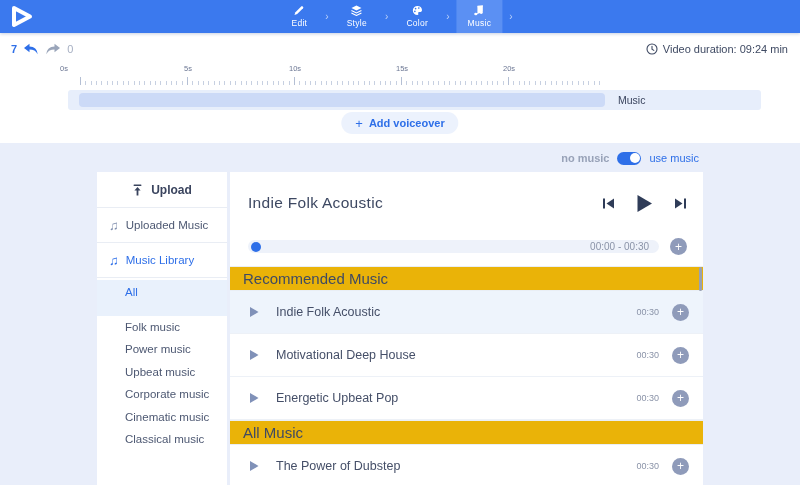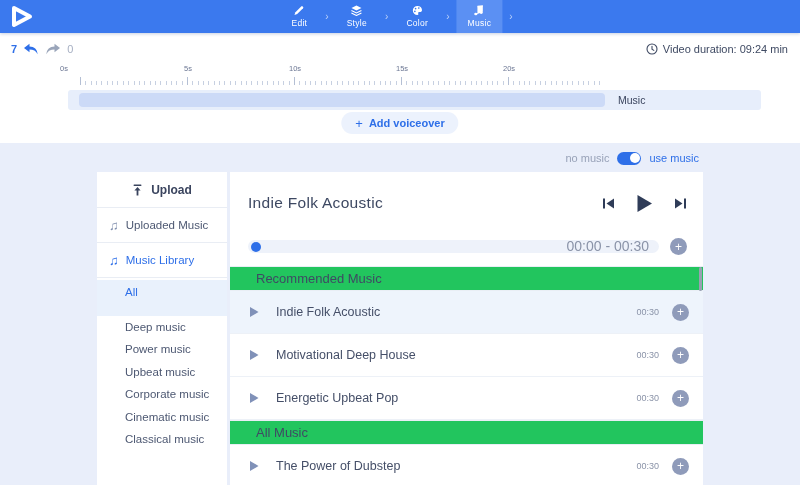--- a/index.html
+++ b/index.html
@@ -42,21 +42,21 @@
   .track-fill { position:absolute; left:11px; top:3px; width:526px; height:14px; background:#ccdaf7; border-radius:4px; cursor:pointer; }
   .track-label { position:absolute; left:550px; top:0; line-height:20px; font-size:10.5px; color:#3a445e; }
 
   .add-voiceover { position:absolute; left:50%; transform:translateX(-50%); top:112px; height:22px;
     display:flex; align-items:center; gap:6px; padding:0 14px; background:#ecf2fd; border-radius:12px;
     color:#2e6fe8; font-size:11px; font-weight:bold; cursor:pointer; border:none; }
   .add-voiceover .plus-glyph { font-size:13px; font-weight:normal; }
 
   
   .music-toggle-row { position:absolute; right:101px; top:149px; height:18px; display:flex; align-items:center; gap:8px; }
-  .toggle-label-off { font-size:11px; color:#98a2b8; }
+  .toggle-label-off { font-size:11px; color:#98a2b8;font-weight:bold; }
   .toggle-label-on { font-size:11px; color:#2e6fe8; }
   .switch { width:24px; height:13px; background:#2e6fe8; border-radius:7px; position:relative; cursor:pointer; }
   .switch .knob { position:absolute; right:1.5px; top:1.5px; width:10px; height:10px; background:#fff; border-radius:50%; }
 
   
   .sidebar { position:absolute; left:97px; top:172px; width:130px; height:313px; background:#fff; }
   .sb-upload { height:36px; display:flex; align-items:center; justify-content:center; gap:8px;
     font-size:12px; font-weight:bold; color:#3a445e; border-bottom:1px solid #e9edf4; cursor:pointer; }
   .sb-item { height:35px; display:flex; align-items:center; gap:7px; padding-left:12px;
     font-size:11.5px; color:#4d5872; border-bottom:1px solid #e9edf4; cursor:pointer; }
@@ -70,27 +70,27 @@
   
   .music-panel { position:absolute; left:230px; top:172px; width:473px; height:313px; background:#fff; }
   .player-head { position:absolute; left:18px; right:16px; top:18px; height:26px; display:flex; align-items:center; }
   .player-title { font-size:15.5px; color:#3d4862; letter-spacing:.3px; }
   .player-controls { margin-left:auto; display:flex; align-items:center; gap:21px; }
   .pc-btn { cursor:pointer; display:flex; align-items:center; }
 
   .progress-row { position:absolute; left:18px; top:66px; right:16px; height:17px; display:flex; align-items:center; }
   .progress-bar { position:relative; width:412px; height:13px; background:#eef2fa; border-radius:7px; cursor:pointer; }
   .progress-dot { position:absolute; left:3px; top:1.5px; width:10px; height:10px; background:#2e6fe8; border-radius:50%; }
-  .progress-time { position:absolute; right:10px; top:0; line-height:13px; font-size:14px; color:#8a93a8; }
+  .progress-time { position:absolute; right:10px; top:0; line-height:13px; font-size:10px; color:#8a93a8; }
   .plus-btn { width:17px; height:17px; border-radius:50%; background:#8f9bba; color:#fff; font-size:12px;
     display:flex; align-items:center; justify-content:center; cursor:pointer; margin-left:11px; line-height:1; }
 
   .list-scroll { position:absolute; left:0; top:94px; width:473px; height:219px; }
-  .section-head { height:25px; line-height:24px; background:#22c55e; border-top:1px solid #e9eef5; border-bottom:1px solid #e9eef5;
-    padding-left:26px; font-size:13px; color:#3f4a63; }
+  .section-head { height:25px; line-height:24px; background:#eab308; border-top:1px solid #e9eef5; border-bottom:1px solid #e9eef5;
+    padding-left:13px; font-size:15px; color:#3f4a63; }
   .trk-row { height:43px; display:flex; align-items:center; padding:0 14px 0 19px; border-bottom:1px solid #edf1f7; background:#fff; }
   .trk-row.selected { background:#eef4fc; }
   .trk-play { cursor:pointer; display:flex; align-items:center; }
   .trk-title { margin-left:17px; font-size:12.5px; color:#454f68; }
   .trk-right { margin-left:auto; display:flex; align-items:center; }
   .trk-dur { font-size:9px; color:#8a93a8; margin-right:13px; }
   .scroll-thumb { position:absolute; right:1px; top:95px; width:3px; height:24px; background:#99a1b2; border-radius:2px; cursor:grab; }
 </style>
 </head>
 <body>
@@ -300,21 +300,21 @@
     <div class="sb-item">
       <span class="note-ic">♫</span>
       <span>Uploaded Music</span>
     </div>
     <div class="sb-item active">
       <span class="note-ic">♫</span>
       <span>Music Library</span>
     </div>
     <div class="sb-cats">
       <div class="sb-cat active">All</div>
-      <div class="sb-cat">Deep music</div>
+      <div class="sb-cat">Folk music</div>
       <div class="sb-cat">Power music</div>
       <div class="sb-cat">Upbeat music</div>
       <div class="sb-cat">Corporate music</div>
       <div class="sb-cat">Cinematic music</div>
       <div class="sb-cat">Classical music</div>
     </div>
   </div>
 
   <div class="music-panel">
 

